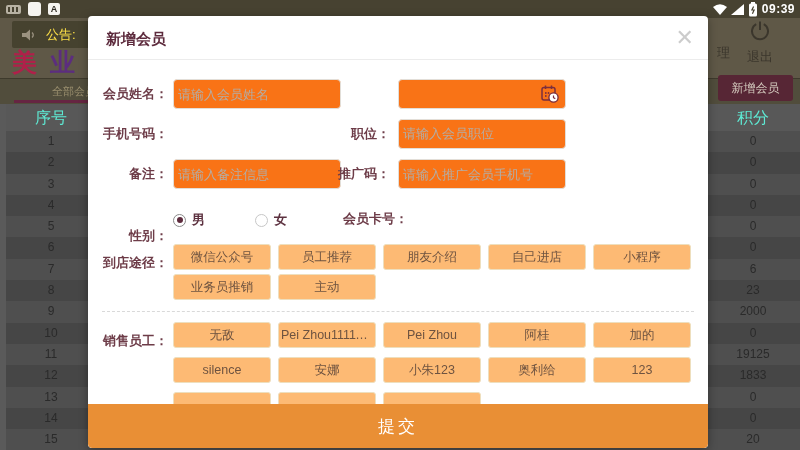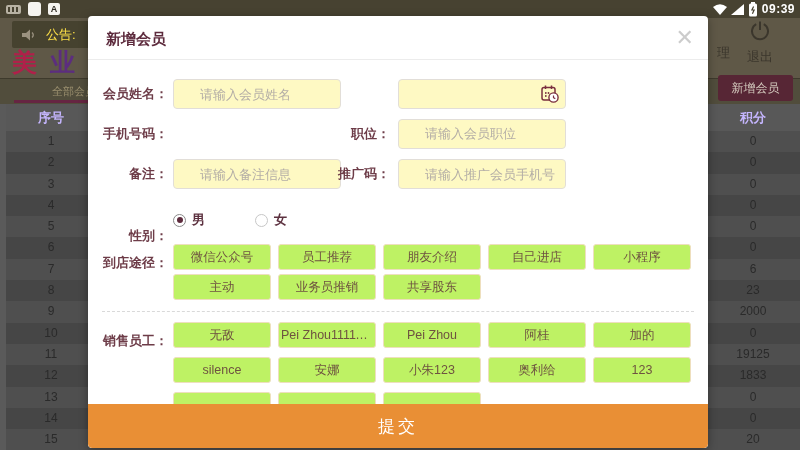--- a/index.html
+++ b/index.html
@@ -38,41 +38,41 @@
               border-top:1px solid #3e3a2c; z-index:1; }
   .tab-active { position:absolute; left:52px; top:5px; color:#9a8f6e; font-size:11px; }
   .tab-underline { position:absolute; left:14px; top:21px; width:88px; height:3px; background:#662542; }
   .add-member-btn { position:absolute; left:718px; top:-4px; width:75px; height:26px; background:#572635;
                     border:none; border-radius:3px; color:#d3c9bd; font-size:12px; }
 
   
   .table { position:absolute; left:0; top:104px; width:800px; height:346px; background:#464646; z-index:1; }
   .table-left-strip { position:absolute; left:0; top:0; bottom:0; width:6px; background:#5a5a5a; }
   .thead { height:27px; background:#585858; position:relative; }
-  .thead .cell-no, .thead .cell-pts { font-weight:bold; font-size:13px; color:#c4b5fd; line-height:27px; }
+  .thead .cell-no, .thead .cell-pts { font-weight:normal; font-size:16px; color:#5eead4; line-height:27px; }
   .trow { height:21.3px; position:relative; }
   .trow:nth-child(odd) { background:#4f4f4f; }
   .trow:nth-child(even) { background:#464646; }
   .cell-no { position:absolute; left:6px; width:90px; text-align:center; font-size:12px; color:#2a2a2a; line-height:21.3px; }
   .cell-pts { position:absolute; right:0; width:94px; text-align:center; font-size:12px; color:#2a2a2a; line-height:21.3px; }
   .thead .cell-no, .thead .cell-pts { line-height:27px; }
 
   
   .modal { position:absolute; left:88px; top:16px; width:620px; height:432px; background:#ffffff;
            border-radius:4px; z-index:10; overflow:hidden; box-shadow:0 2px 10px rgba(0,0,0,0.35); }
   .modal-titlebar { position:absolute; left:0; top:0; width:100%; height:44px; border-bottom:1px solid #ececec; }
   .modal-title { position:absolute; left:18px; top:14px; font-size:15px; font-weight:bold; color:#5d2b3d; }
   .modal-close { position:absolute; right:14px; top:9px; font-size:22px; font-weight:300; color:#cccccc; cursor:pointer; }
   .modal-body { position:absolute; left:0; top:45px; width:100%; height:418px; overflow:hidden; }
 
   .f-label { position:absolute; font-size:13px; font-weight:600; color:#6d3c48; text-align:right; line-height:30px; }
   .lblc1 { left:0; width:80px; }
   .lblc2 { left:180px; width:122px; }
   .f-input { position:absolute; height:30px; border:1px solid #e2ded8; border-radius:4px; font-size:13px;
-             padding-left:26px; color:#444; outline:none; background:#fef9c3;
+             padding-left:4px; color:#444; outline:none; background:#f97316;
              font-family:"Liberation Sans","DejaVu Sans",sans-serif; }
   .f-input::placeholder { color:#b3ada6; }
   .inc1 { left:85px; width:168px; }
   .inc2 { left:310px; width:168px; }
   .row-1 { top:18px; } .row-2 { top:58px;font-family:Liberation Serif, serif; } .row-3 { top:98px; }
   .cal-icon { position:absolute; left:452px; top:23px; }
 
   .gender-row { top:160px; }
   .radio-group { position:absolute; left:85px; top:150px; display:flex; align-items:center; gap:14px; }
   .radio-group .gap { width:22px; }
@@ -82,21 +82,21 @@
                            border-radius:50%; background:#5d2b3d; }
   .radio-label { font-size:13px; color:#5d3240; font-weight:600; margin-left:-8px; }
   .card-label { left:142px; width:178px; top:142px; line-height:32px; }
   .card-input { left:326px; width:164px; top:142px; height:32px; }
 
   .group-label-paths { top:187px; }
   .group-label-staff { top:265px; }
   .opt-group { position:absolute; left:85px; width:530px; display:flex; flex-wrap:wrap; column-gap:7px; }
   .paths-group { top:183px; row-gap:4px; }
   .staff-group { top:261px; row-gap:9px; }
-  .opt-btn { width:98px; height:26px; background:#bef264; border:1px solid #eedfbe; border-radius:3px;
+  .opt-btn { width:98px; height:26px; background:#fdba74; border:1px solid #eedfbe; border-radius:3px;
              font-size:12.5px; color:#6e5340; font-family:"Liberation Sans","DejaVu Sans",sans-serif;
              overflow:hidden; white-space:nowrap; text-overflow:ellipsis; padding:0 2px; }
   .dash-sep { position:absolute; left:14px; top:250px; width:592px; border-top:1px dashed #d9d9d9; }
 
   .submit-btn { position:absolute; left:0; top:388px; width:100%; height:44px; background:#e98f35; border:none;
                 color:#ffffff; font-size:17px; letter-spacing:3px; border-radius:0 0 4px 4px;
                 font-family:"Liberation Sans","DejaVu Sans",sans-serif; }
 </style>
 </head>
 <body>
@@ -268,40 +268,40 @@
       <input class="f-input inc2 row-3" placeholder="请输入推广会员手机号" style="">
 
       <label class="f-label lblc1 gender-row">性别：</label>
       <div class="radio-group">
         <span class="radio selected"></span>
         <span class="radio-label">男</span>
         <span class="gap"></span>
         <span class="radio"></span>
         <span class="radio-label">女</span>
       </div>
+      <label class="f-label card-label">会员卡号：</label>
 
       <label class="f-label lblc1 group-label-paths">到店途径：</label>
       <div class="opt-group paths-group">
 
           <button class="opt-btn">微信公众号</button>
 
           <button class="opt-btn">员工推荐</button>
 
           <button class="opt-btn">朋友介绍</button>
 
           <button class="opt-btn">自己进店</button>
 
           <button class="opt-btn">小程序</button>
 
+          <button class="opt-btn">业务员推销</button>
+
           <button class="opt-btn">主动</button>
 
-          <button class="opt-btn">业务员推销</button>
-
-
-          <button class="opt-btn">共享股东</button>
+
         </div>
 
       <div class="dash-sep"></div>
 
       <label class="f-label lblc1 group-label-staff">销售员工：</label>
       <div class="opt-group staff-group">
 
           <button class="opt-btn">无敌</button>
 
           <button class="opt-btn">Pei Zhou111111111</button>

